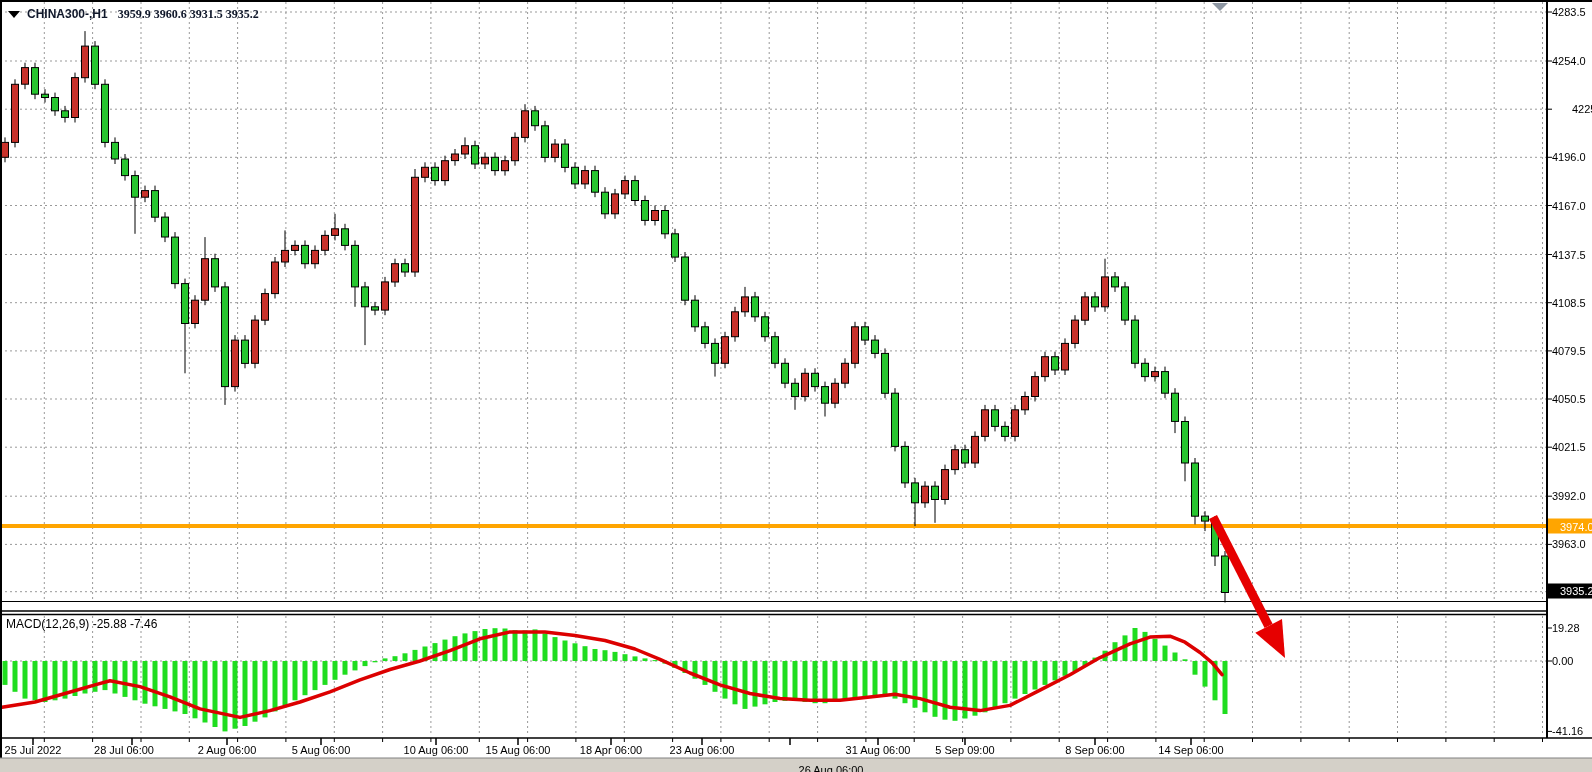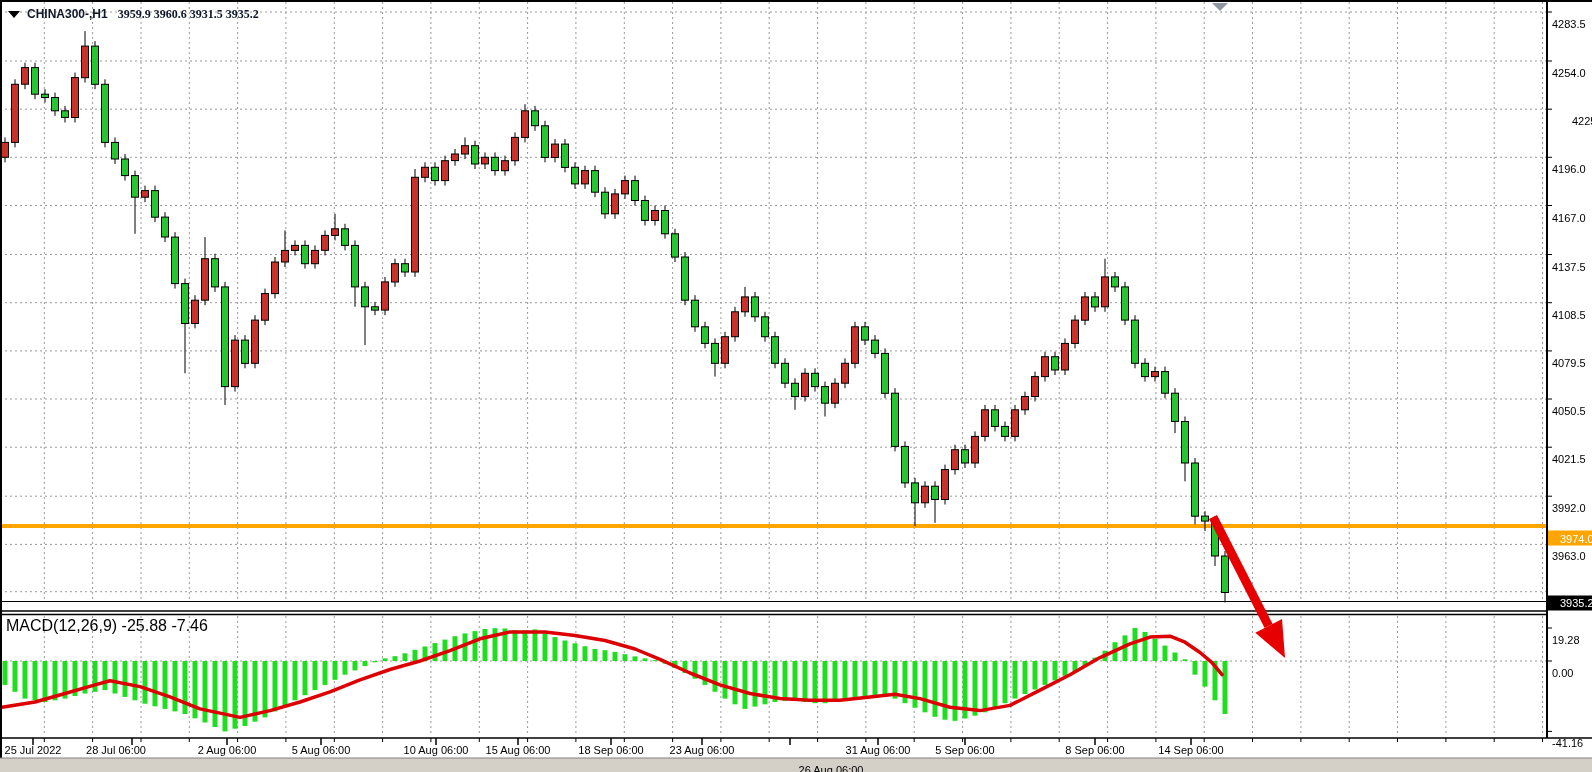--- a/index.html
+++ b/index.html
@@ -12,23 +12,23 @@
   .title-row{
     position:absolute;left:8px;top:6px;height:16px;display:flex;align-items:center;
     font-size:12px;color:#0f172a;font-weight:bold;letter-spacing:0;z-index:5;white-space:nowrap;
   }
   .dd-tri{
     width:0;height:0;border-left:6px solid transparent;border-right:6px solid transparent;
     border-top:7px solid #000;margin-right:7px;cursor:pointer;
   }
   .title-ohlc{margin-left:10px;font-weight:bold;font-family:Liberation Serif, serif;}
   .macd-label{
-    position:absolute;left:6px;top:617px;font-size:16px;color:#000;z-index:5;white-space:nowrap;
-  }
-  .price-axis{position:absolute;left:1548px;top:12px;width:44px;height:758px;z-index:4;cursor:ns-resize;}
+    position:absolute;left:6px;top:617px;font-size:12px;color:#000;z-index:5;white-space:nowrap;
+  }
+  .price-axis{position:absolute;left:1548px;top:0;width:44px;height:758px;z-index:4;cursor:ns-resize;}
   .price-label{
     position:absolute;left:4px;transform:translateY(-50%);font-size:11px;color:#000;white-space:nowrap;
   }
   .price-tag{
     position:absolute;left:0px;width:44px;height:15px;display:flex;align-items:center;
     font-size:11px;color:#fff;padding-left:12px;box-sizing:border-box;transform:translateY(-50%);
   }
   .time-axis{position:absolute;left:0;top:738px;width:1548px;height:20px;z-index:4;cursor:ew-resize;}
   .date-label{
     position:absolute;top:6px;transform:translateX(-50%);font-size:11px;color:#000;white-space:nowrap;
@@ -591,26 +591,26 @@
       <div class="price-label" style="top: 496.2px;">3992.0</div>
       <div class="price-label" style="top: 544.4px;">3963.0</div>
       <div class="price-label" style="top: 628px;">19.28</div>
       <div class="price-label" style="top: 661px;">0.00</div>
       <div class="price-label" style="top: 731.4px;">-41.16</div>
       <div class="price-tag" style="top: 526.1px; background: rgb(255, 165, 0);">3974.0</div>
       <div class="price-tag" style="top: 590.6px; background: rgb(0, 0, 0);">3935.2</div>
     </div>
   <div class="time-axis" id="time-axis">
       <div class="date-label" style="left: 33px;">25 Jul 2022</div>
-      <div class="date-label" style="left: 116px;">28 Jul 06:00</div>
+      <div class="date-label" style="left: 124px;">28 Jul 06:00</div>
       <div class="date-label" style="left: 227px;">2 Aug 06:00</div>
       <div class="date-label" style="left: 321px;">5 Aug 06:00</div>
       <div class="date-label" style="left: 436px;">10 Aug 06:00</div>
       <div class="date-label" style="left: 518px;">15 Aug 06:00</div>
-      <div class="date-label" style="left: 611px;">18 Sep 06:00</div>
+      <div class="date-label" style="left: 611px;">18 Apr 06:00</div>
       <div class="date-label" style="left: 702px;">23 Aug 06:00</div>
       <div class="date-label" style="left: 831px; margin-top: 20px;">26 Aug 06:00</div>
       <div class="date-label" style="left: 878px;">31 Aug 06:00</div>
-      <div class="date-label" style="left: 965px;">5 Sep 06:00</div>
+      <div class="date-label" style="left: 965px;">5 Sep 09:00</div>
       <div class="date-label" style="left: 1095px;">8 Sep 06:00</div>
       <div class="date-label" style="left: 1191px;">14 Sep 06:00</div>
     </div>
 </div>
 
 </body></html>

